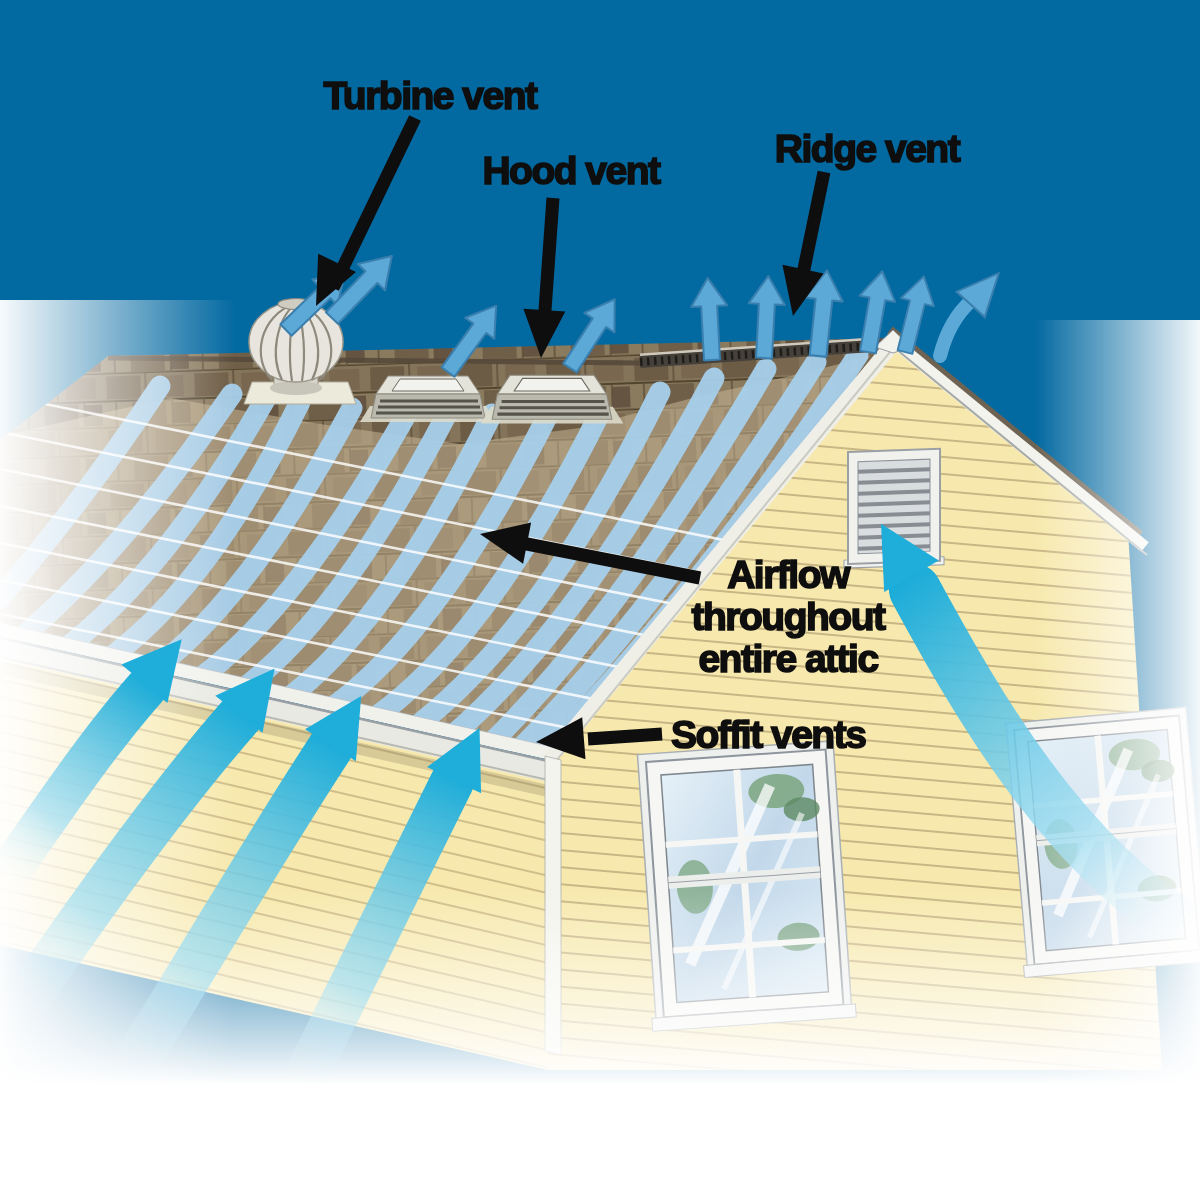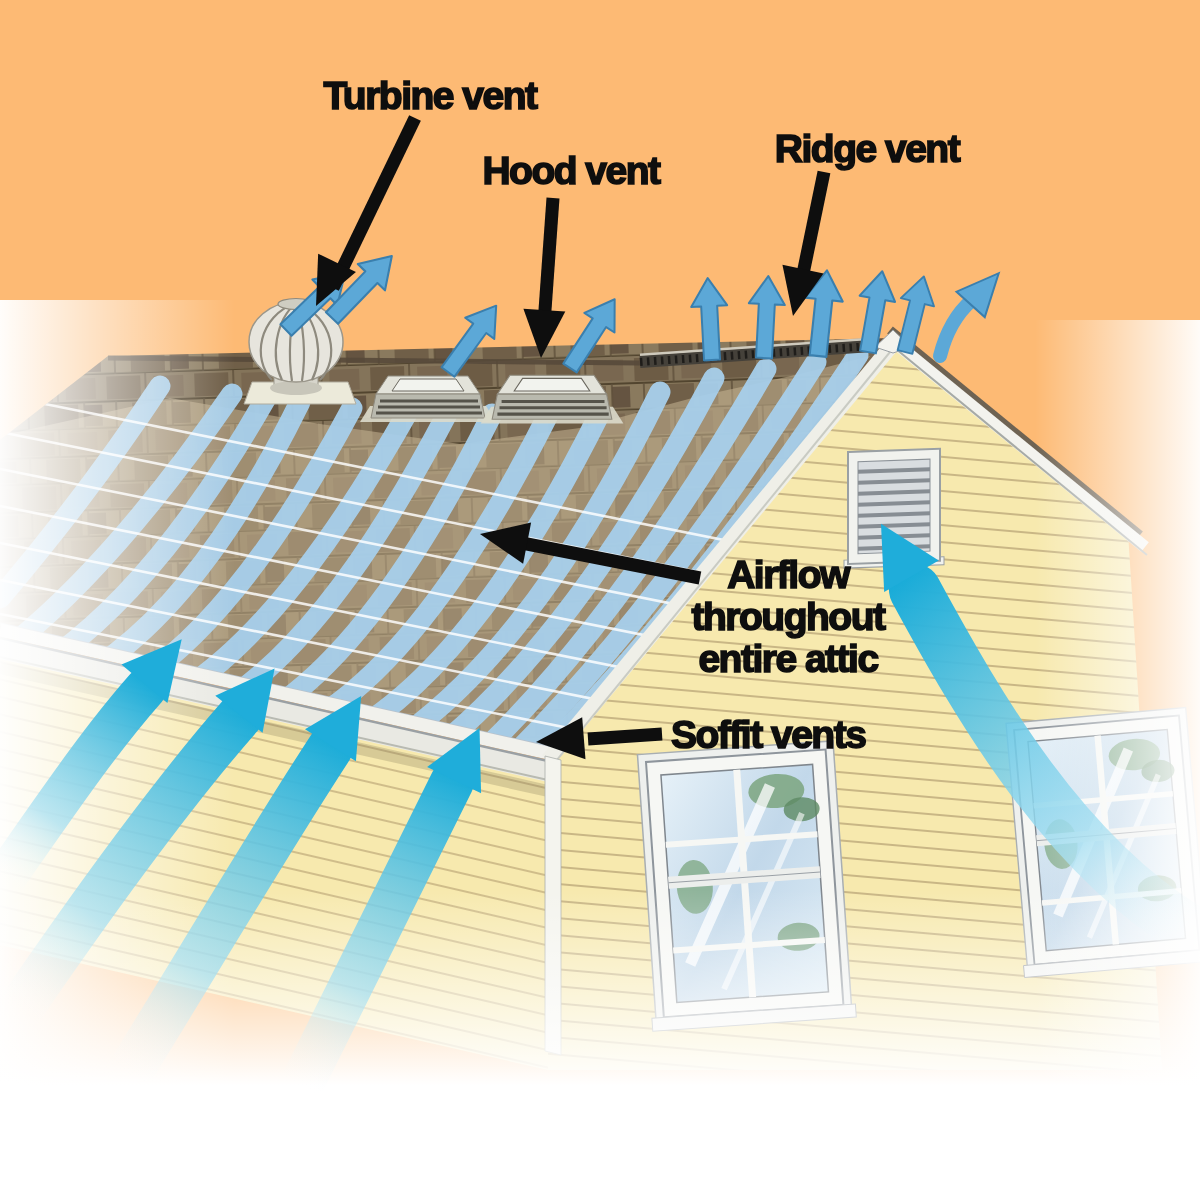--- a/index.html
+++ b/index.html
@@ -1,16 +1,16 @@
 <!DOCTYPE html>
 <html><head>
 <meta charset="utf-8">
 <style>
   html,body{margin:0;padding:0;background:#ffffff;}
-  .stage{width:1200px;height:1200px;position:relative;background:#fdba74;overflow:hidden;}
+  .stage{width:1200px;height:1200px;position:relative;background:#0369a1;overflow:hidden;}
   svg{display:block;}
   .lbl{
     font-family:"Liberation Sans", sans-serif;
     font-weight:bold;
     font-size:39px;
     letter-spacing:-1.5px;
     paint-order:stroke;
     stroke:#0e0e0e;
     stroke-width:1.6px;
   }

